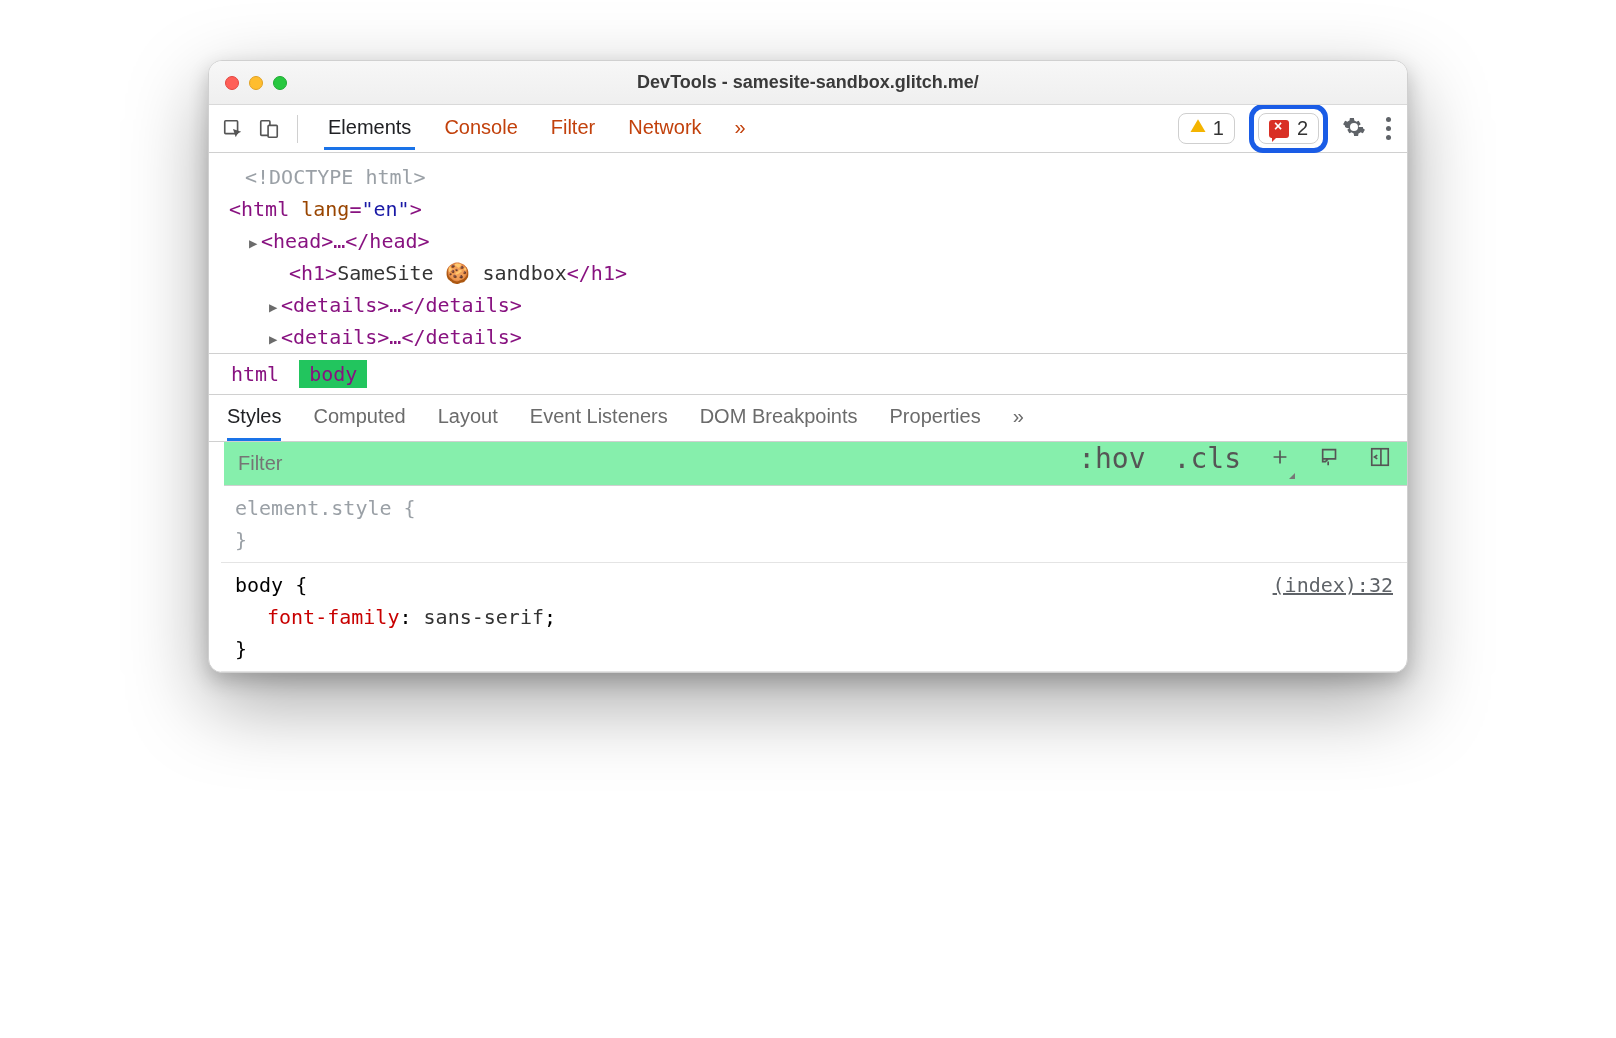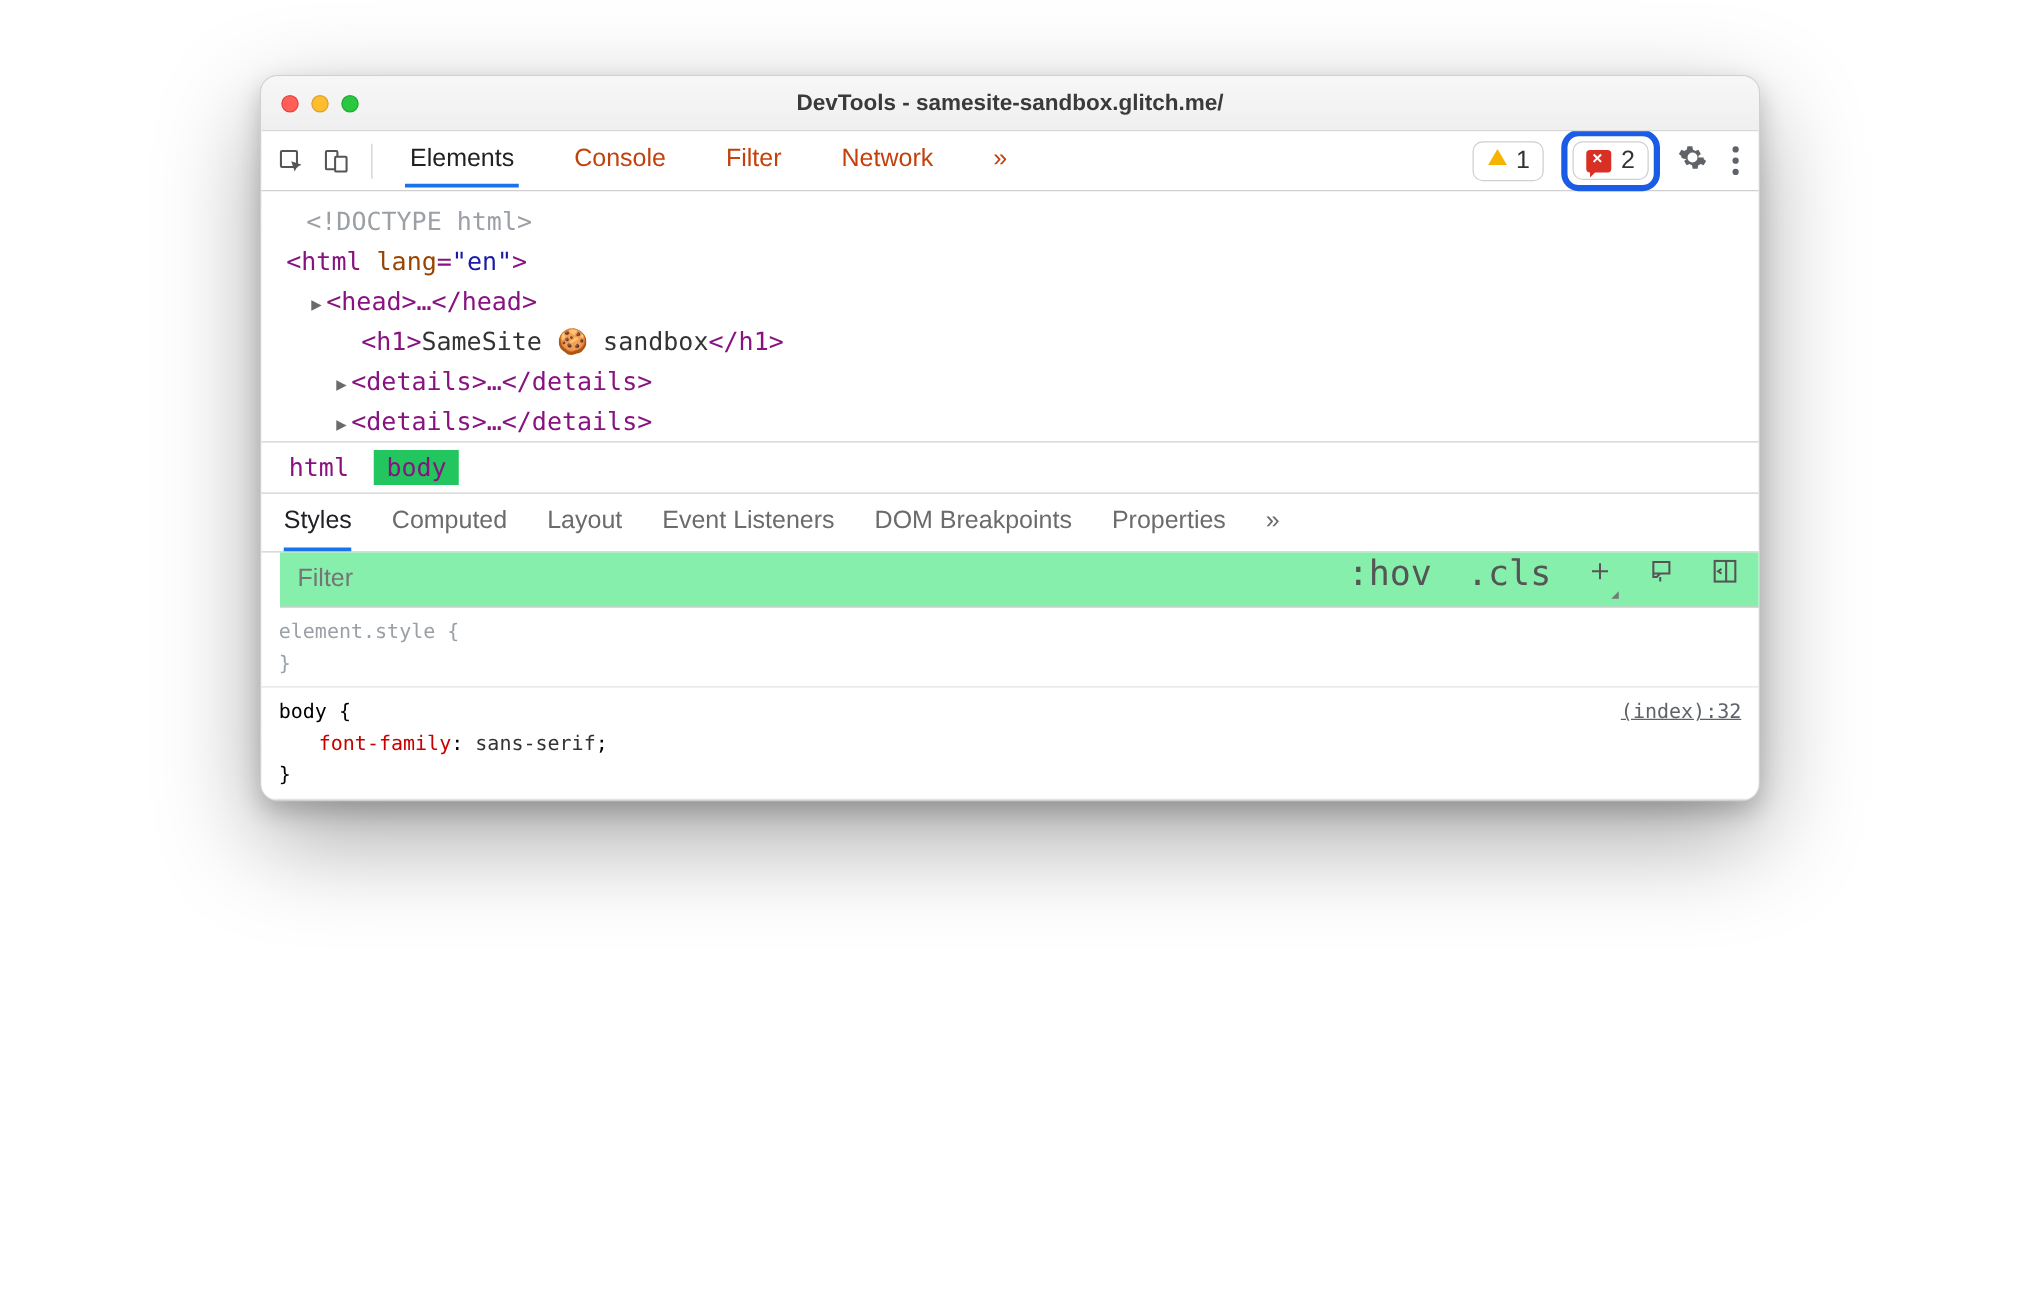--- a/index.html
+++ b/index.html
@@ -43,21 +43,21 @@
   height: 48px;
   border-bottom: 1px solid #d0d0d0;
   display: flex;
   align-items: center;
   padding: 0 10px;
   gap: 8px;
 }
 .tool-icon { width: 28px; height: 28px; display: flex; align-items: center; justify-content: center; color: #555; cursor: pointer; }
 .tool-icon svg { width: 22px; height: 22px; stroke: currentColor; fill: none; stroke-width: 1.8; }
 .tool-sep { width: 1px; height: 28px; background: #d0d0d0; margin: 0 6px; }
-.tabs { display: flex; gap: 40px; margin-left: 12px; font-size: 20px; }
+.tabs { display: flex; gap: 25px; margin-left: 12px; font-size: 20px; }
 .tabs .tab { color: #c2410c; padding: 8px 4px; cursor: pointer; }
 .tabs .tab.active { color: #202124; border-bottom: 3px solid #1a73e8; font-weight: 500; }
 .toolbar-right { margin-left: auto; display: flex; align-items: center; gap: 14px; }
 .badge-wrap { display: flex; align-items: center; border: 1.5px solid #cfcfcf; border-radius: 8px; padding: 3px 10px; gap: 6px; font-size: 20px; color: #333; cursor: pointer; }
 .warn-icon { color: #f4b400; }
 .warn-icon svg { width: 18px; height: 18px; fill: currentColor; }
 .issues-highlight { border: 5px solid #1a5ce6; border-radius: 14px; padding: 4px; }
 .issues-badge { display: flex; align-items: center; gap: 8px; border: 1.5px solid #cfcfcf; border-radius: 8px; padding: 3px 10px; font-size: 20px; color: #333; cursor: pointer; }
 .issue-icon { background: #d93025; width: 20px; height: 18px; border-radius: 3px; position: relative; }
 .issue-icon::after { content: "×"; color: #fff; font-size: 14px; font-weight: bold; position: absolute; left: 5px; top: -2px; }
@@ -113,21 +113,21 @@
 .filter-input {
   flex: 1; border: none; background: transparent; font-size: 20px; padding: 10px 14px; color: #555; outline: none;
 }
 .filter-tools { display:flex; align-items:center; gap: 28px; padding: 0 16px; font-family: Menlo, Consolas, monospace; font-size: 28px; color:#555;}
 .filter-tools .ft { cursor:pointer; }
 .filter-tools svg { width:22px; height:22px; stroke:#555; fill:none; stroke-width:1.8; }
 .plus-wrap { position:relative; }
 .plus-wrap::after { content:""; position:absolute; right:-4px; bottom:-4px; width:0;height:0; border-left:6px solid transparent; border-bottom:6px solid #777; }
 
 .styles-pane {
-  font-family: Menlo, Consolas, monospace; font-size: 16px; line-height: 1.6;
+  font-family: Menlo, Consolas, monospace; font-size: 20px; line-height: 1.6; padding-left: 12px;
 }
 .style-block { padding: 6px 14px; border-bottom: 1px solid #e4e4e4; position:relative; }
 .style-block .sel-gray { color: #9aa0a6; }
 .style-block .prop { color: #c80000; }
 .style-block .val { color: #333; }
 .source { position:absolute; right: 14px; top: 6px; color: #5f6368; text-decoration: underline; cursor:pointer; }
 </style>
 </head>
 <body>
 

